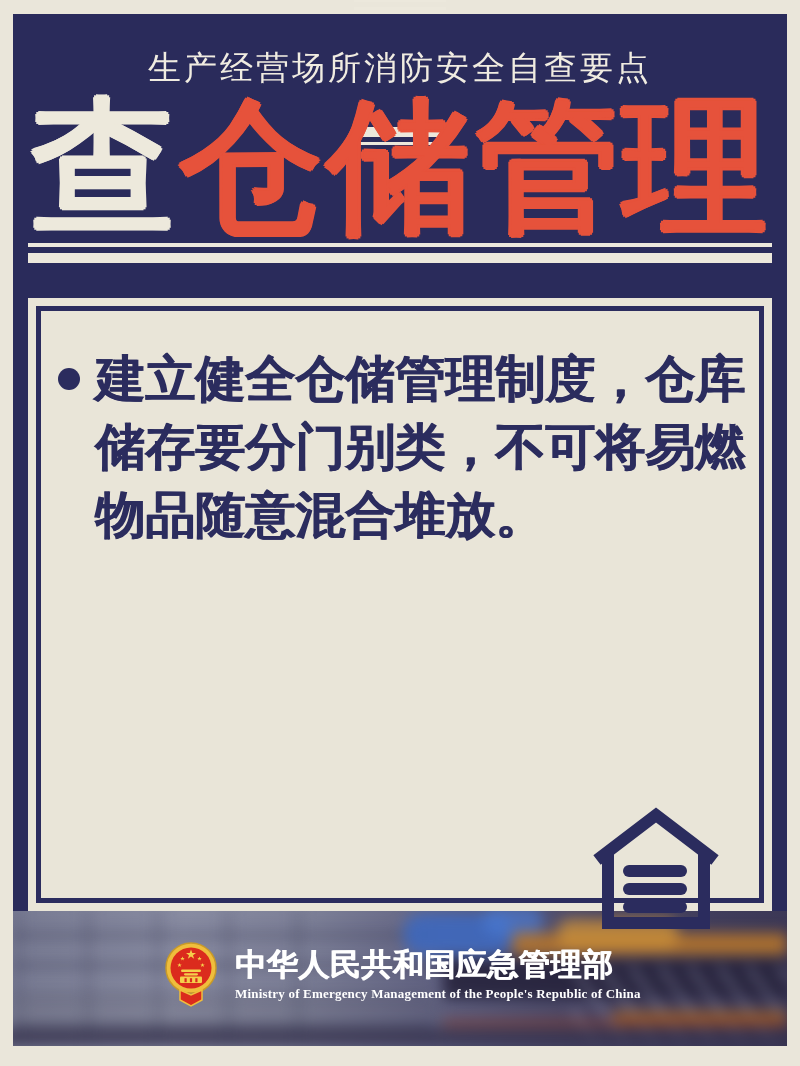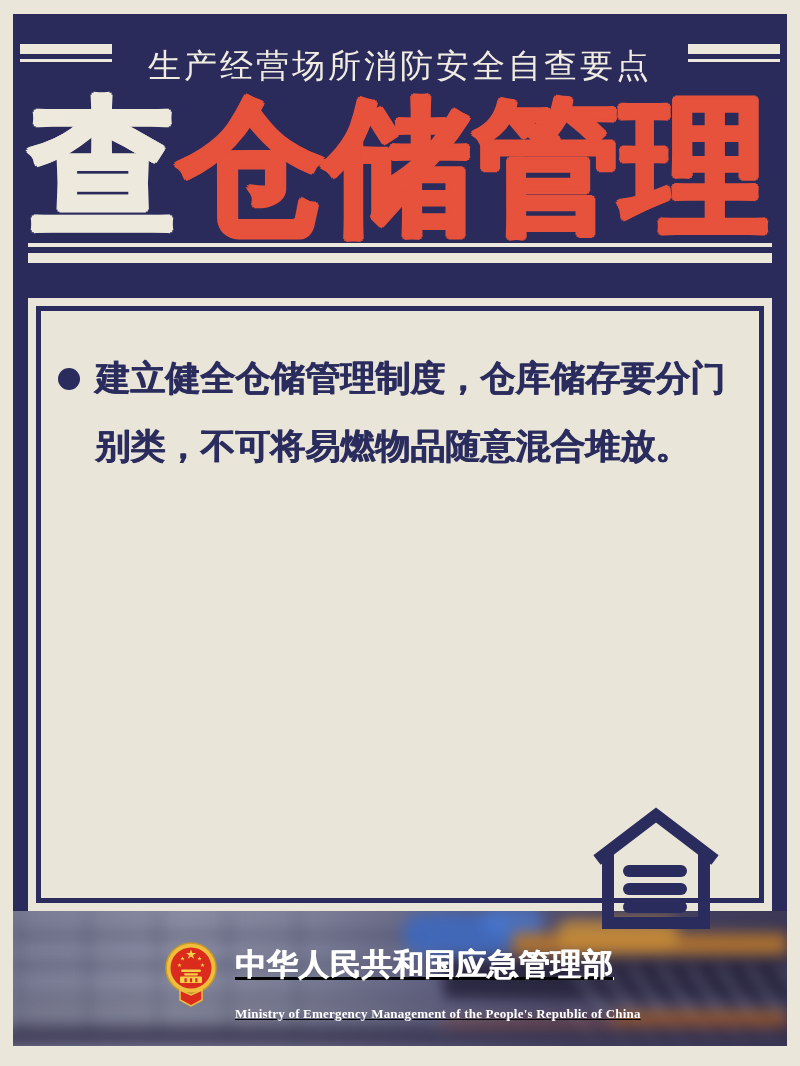--- a/index.html
+++ b/index.html
@@ -2,47 +2,47 @@
 <html><head>
 <meta charset="utf-8">
 <style>
   html,body{margin:0;padding:0;}
   body{width:800px;height:1066px;overflow:hidden;font-family:"Liberation Sans",sans-serif;}
   .poster{position:relative;width:800px;height:1066px;background:#EAE6DA;overflow:hidden;}
   .navy-canvas{position:absolute;left:13px;top:14px;width:774px;height:1032px;background:#2A2B5B;}
 
   
   .eyebrow-row{position:absolute;left:0;top:30px;width:774px;height:48px;
-    display:flex;justify-content:center;gap:36px;}
+    display:flex;align-items:center;justify-content:center;gap:36px;flex-direction:column;}
   .deco-lines{display:flex;flex-direction:column;gap:5px;width:92px;}
   .deco-lines .thick{height:10px;background:#ECE8DC;}
   .deco-lines .thin{height:3px;background:#ECE8DC;}
   .eyebrow-title{color:#F0ECE1;font-size:33px;letter-spacing:3px;white-space:nowrap;
     font-family:"Liberation Serif",serif;font-weight:500;}
 
   
   .main-title{position:absolute;left:0;top:76px;width:774px;text-align:center;
-    font-size:146px;line-height:1.05;font-weight:700;letter-spacing:2px;white-space:nowrap;
+    font-size:146px;line-height:1.05;font-weight:400;letter-spacing:2px;white-space:nowrap;
     font-family:"Liberation Sans",sans-serif;}
   .main-title span{
     text-shadow:3px 0 0 currentColor,-3px 0 0 currentColor,0 3px 0 currentColor,0 -3px 0 currentColor,
       2px 2px 0 currentColor,-2px 2px 0 currentColor,2px -2px 0 currentColor,-2px -2px 0 currentColor;}
   .title-cha{color:#EDE9DC;}
   .title-rest{color:#E6523B;}
 
   
   .rule{position:absolute;left:15px;width:744px;background:#ECE8DC;}
   .rule-thin{top:229px;height:4px;}
   .rule-thick{top:239px;height:10px;}
 
   
   .panel{position:absolute;left:15px;top:284px;width:744px;height:613px;background:#E9E5D8;}
   .panel-border{position:absolute;left:8px;top:8px;right:8px;bottom:8px;border:5px solid #2B2C5E;}
   .points{position:absolute;left:30px;top:47px;width:692px;margin:0;padding:0;list-style:none;}
-  .points li{position:relative;padding-left:37px;font-size:35px;line-height:68px;font-weight:bold;
+  .points li{position:relative;padding-left:37px;font-size:50px;line-height:68px;font-weight:bold;
     color:#2B2C5E;font-family:"Liberation Serif",serif;text-shadow:1px 0 0 currentColor;}
   .bullet-dot{position:absolute;left:0;top:23px;width:22px;height:22px;border-radius:50%;background:#2B2C5E;}
 
   
   .house-icon{position:absolute;left:579px;top:793px;width:128px;height:126px;z-index:6;}
 
   
   .photo{position:absolute;left:0;top:897px;width:774px;height:135px;overflow:hidden;
     background:linear-gradient(100deg,#777A92 0%,#888BA1 22%,#7B7E96 38%,#5F6080 55%,#474463 75%,#3A3654 100%);}
   .photo-blur{position:absolute;left:-12px;top:-12px;right:-12px;bottom:-12px;filter:blur(7px);}
@@ -60,25 +60,25 @@
     background:repeating-linear-gradient(55deg,transparent 0 18px,rgba(190,195,220,.4) 18px 24px);}
   .pb.amber3{left:612px;top:112px;width:174px;height:16px;background:#A36426;opacity:.8;}
   .pb.red1{left:442px;top:120px;width:344px;height:8px;background:#7E3A2F;opacity:.7;}
   .pb.botdark{left:0;top:130px;width:798px;height:17px;background:#34314C;opacity:.8;}
   .pb.rows{left:12px;top:97px;width:430px;height:50px;opacity:.7;
     background:repeating-linear-gradient(180deg,rgba(235,230,220,.18) 0 6px,rgba(40,40,60,.3) 6px 16px);}
 
   
   .footer-row{position:absolute;left:0;top:0;width:774px;height:135px;z-index:3;}
   .emblem{position:absolute;left:152px;top:31px;width:52px;height:66px;}
-  .ministry{position:absolute;left:222px;top:33px;text-decoration:underline;}
+  .ministry{position:absolute;left:222px;top:33px;}
   .ministry-cn{color:#FFFFFF;font-size:31px;font-weight:bold;letter-spacing:0.5px;white-space:nowrap;
     text-shadow:1px 0 0 currentColor;font-family:"Liberation Sans",sans-serif;}
   .ministry-en{color:#FFFFFF;font-size:13px;font-weight:bold;letter-spacing:0.2px;white-space:nowrap;
-    margin-top:20px;font-family:"Liberation Serif",serif;}
+    margin-top:0;font-family:"Liberation Serif",serif;}
 </style>
 </head>
 <body>
 
 <div class="poster">
   <div class="navy-canvas">
 
     <div class="eyebrow-row">
       <div class="deco-lines">
         <div class="thick"></div>

